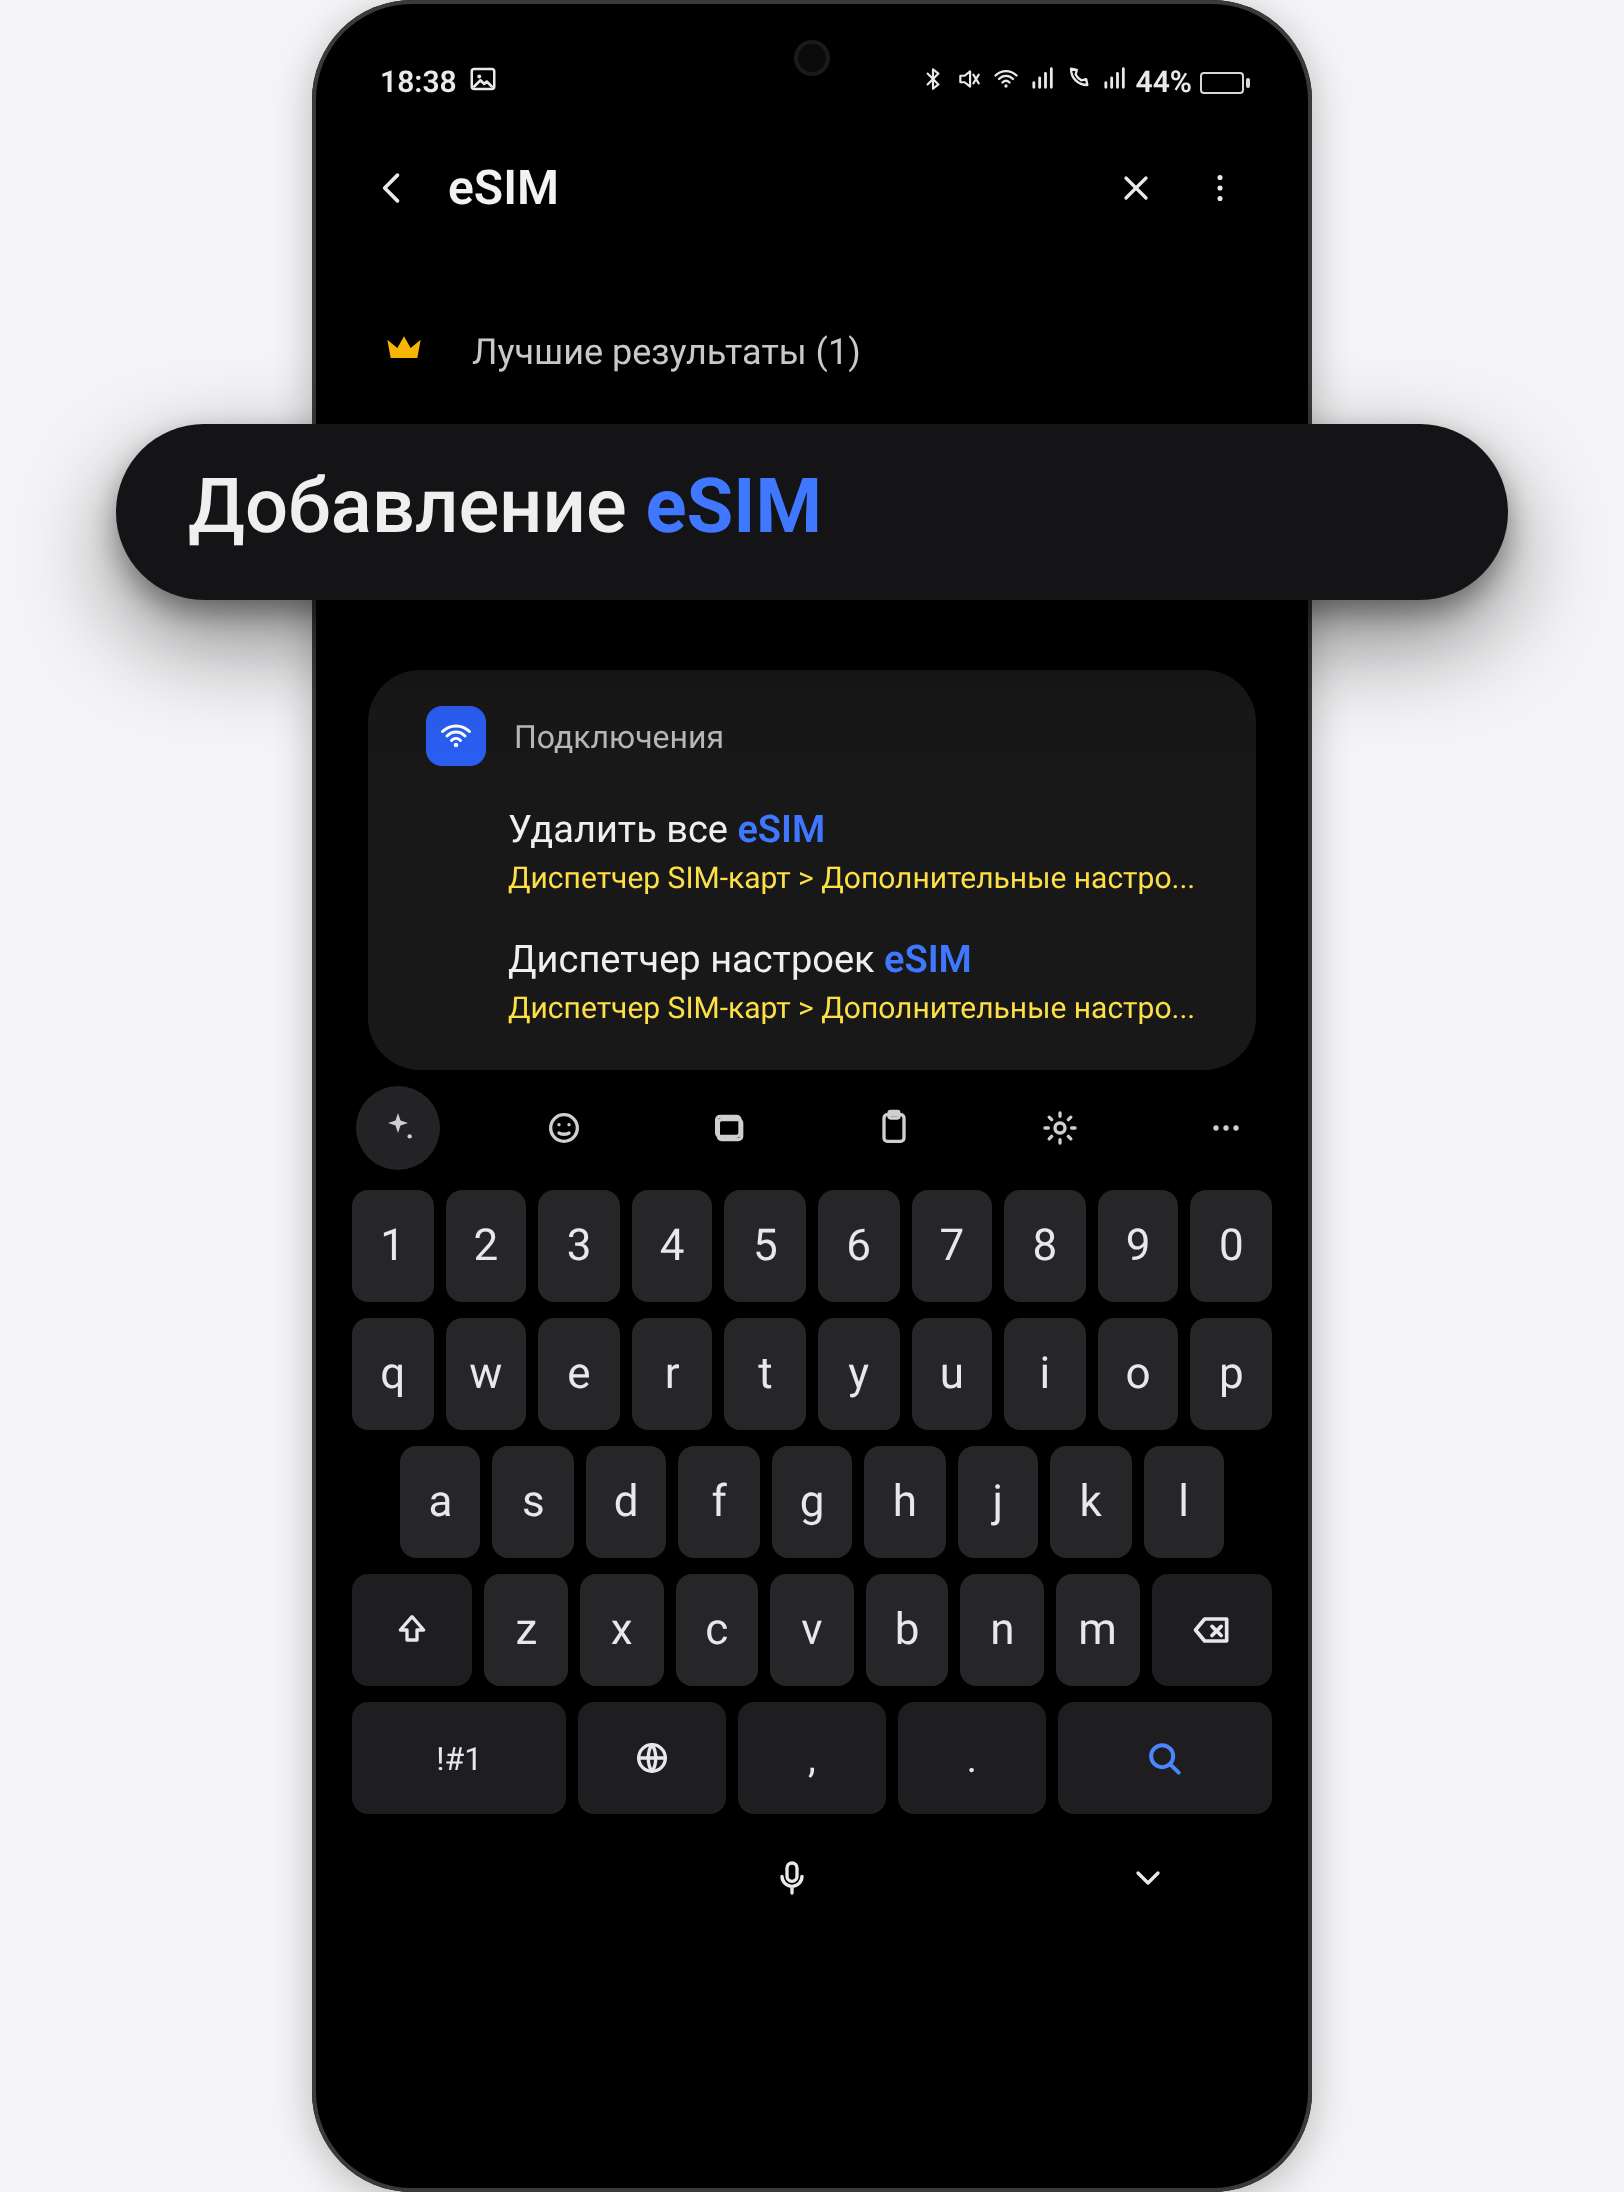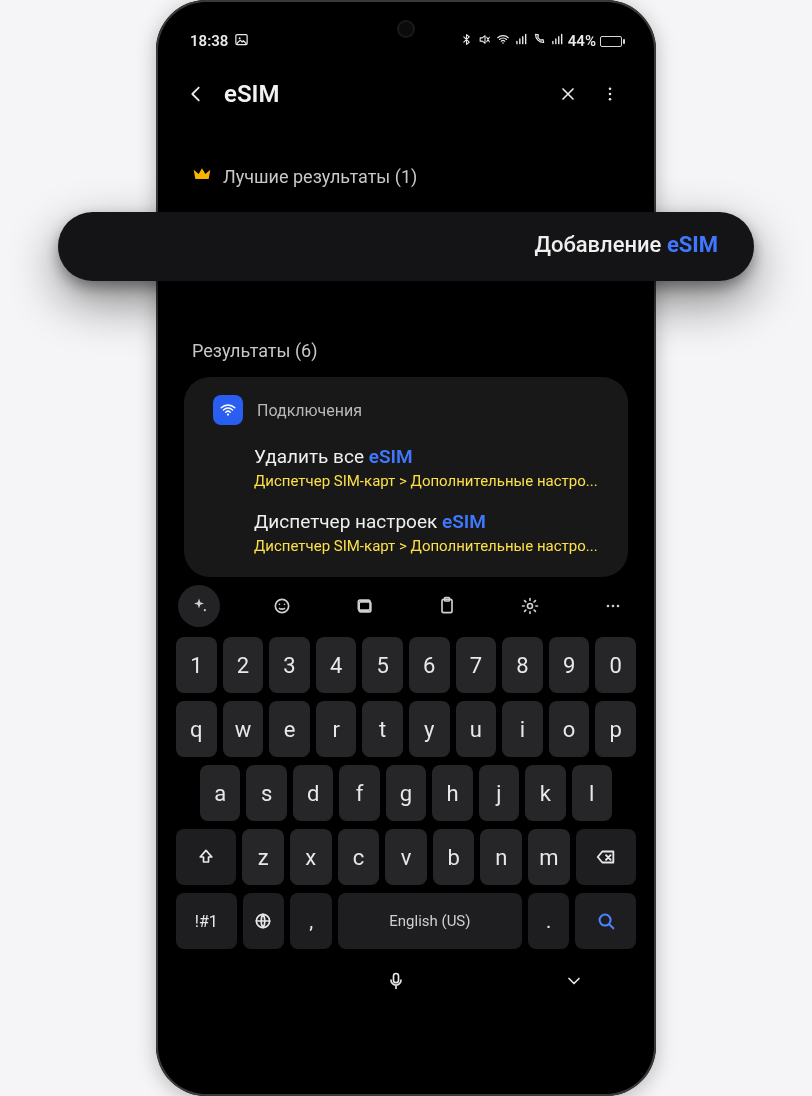--- a/index.html
+++ b/index.html
@@ -46,21 +46,21 @@
   .battery-shell::after { content:""; position:absolute; right:-4px; top:2px; width:2px; height:5px; background:#d8d8d8; border-radius:1px;}
   .battery-fill { height: 100%; width: 44%; background: #d8d8d8; }
 
   
   .search-header { display: flex; align-items: center; padding: 22px 20px 10px 14px; gap: 14px; }
   .back-btn { width: 28px; height: 28px; display:flex; align-items:center; justify-content:center; color:#e9e9ea; }
   .search-text { flex: 1; font-size: 24px; font-weight: 600; color: #f2f2f3; }
   .clear-btn, .more-btn { width: 28px; height: 28px; display:flex; align-items:center; justify-content:center; color:#e9e9ea; }
 
   
-  .top-results { display:flex; align-items:center; gap: 11px; padding: 46px 24px 8px 24px; font-size: 18px; color:#c9c9cc; }
+  .top-results { display:flex; align-items:center; gap: 24px; padding: 46px 24px 8px 24px; font-size: 18px; color:#c9c9cc; }
   .crown { color:#f5c542; font-size:18px; }
 
   
   .results-label { padding: 16px 24px 6px 24px; font-size: 18px; color:#c9c9cc; }
 
   
   .results-card {
     margin: 10px 16px 0 16px;
     background: #181818;
     border-radius: 26px;
@@ -78,21 +78,21 @@
   
   .overlay-card {
     position: absolute;
     left: 58px; top: 212px; width: 696px;
     background: #141416;
     border-radius: 46px;
     padding: 20px 36px 24px 36px;
     box-shadow: 0 20px 50px rgba(0,0,0,.48), 0 6px 14px rgba(0,0,0,.35);
     z-index: 20;
   }
-  .overlay-title { font-size: 22px; color:#efefef; font-weight: 500; text-align: right; }
+  .overlay-title { font-size: 38px; color:#efefef; font-weight: 500; }
   .overlay-title .hl { color:#3f78ff; font-weight: 700; }
   .overlay-path { margin-top: 8px; font-size: 20px; color:#a0a0a5; }
 
   
   .kbd-toolbar { display:flex; align-items:center; justify-content:space-between; padding: 8px 10px 6px 10px; }
   .kbd-tool { width: 42px; height: 42px; border-radius: 50%; display:flex; align-items:center; justify-content:center; color:#cfcfd3; }
   .kbd-tool.filled { background: #232326; }
 
   .kbd { padding: 4px 8px 10px 8px; }
   .kbd-row { display:flex; gap: 6px; justify-content:center; margin-bottom: 8px; }
@@ -202,23 +202,20 @@
               <path d="M4 18h16l2-11-6 5-4-7-4 7-6-5z" fill="#f5b500"></path>
             </svg>
         </span>
         <span>
           <span>Лучшие результаты (</span><span>1</span><span>)</span>
         </span>
       </div>
 
       <div style="height:128px"></div>
 
-      <div class="results-label">
-        <span>Результаты (</span><span>6</span><span>)</span>
-      </div>
 
       <div class="results-card">
         <div class="result-header">
           <span class="wifi-badge">
             <svg viewBox="0 0 24 24">
                 <path d="M3 9c5-5 13-5 18 0M6 12c3.5-3.5 8.5-3.5 12 0M9 15c1.8-1.8 4.2-1.8 6 0" fill="none" stroke="#fff" stroke-width="2" stroke-linecap="round"></path>
                 <circle cx="12" cy="18" r="1.5" fill="#fff"></circle>
               </svg>
           </span>
           <span class="result-header-title">Подключения</span>
@@ -339,21 +336,20 @@
         </div>
         <div class="kbd-row">
           <div class="key wide dark" style="font-size:16px">!#1</div>
           <div class="key dark">
               <svg viewBox="0 0 24 24" width="20" height="20">
                 <circle cx="12" cy="12" r="8" class="stroke"></circle>
                 <path d="M4 12h16M12 4c3 4 3 12 0 16M12 4c-3 4-3 12 0 16" class="stroke"></path>
               </svg>
             </div>
           <div class="key dark" style="font-size:20px">,</div>
-          <div class="key space dark">English (US)</div>
           <div class="key dark" style="font-size:20px">.</div>
           <div class="key wide accent">
               <svg viewBox="0 0 24 24" width="22" height="22">
                 <circle cx="11" cy="11" r="6" fill="none" stroke="#4a86ff" stroke-width="2.2"></circle>
                 <path d="M20 20l-4-4" stroke="#4a86ff" stroke-width="2.2" stroke-linecap="round"></path>
               </svg>
             </div>
         </div>
       </div>
 

